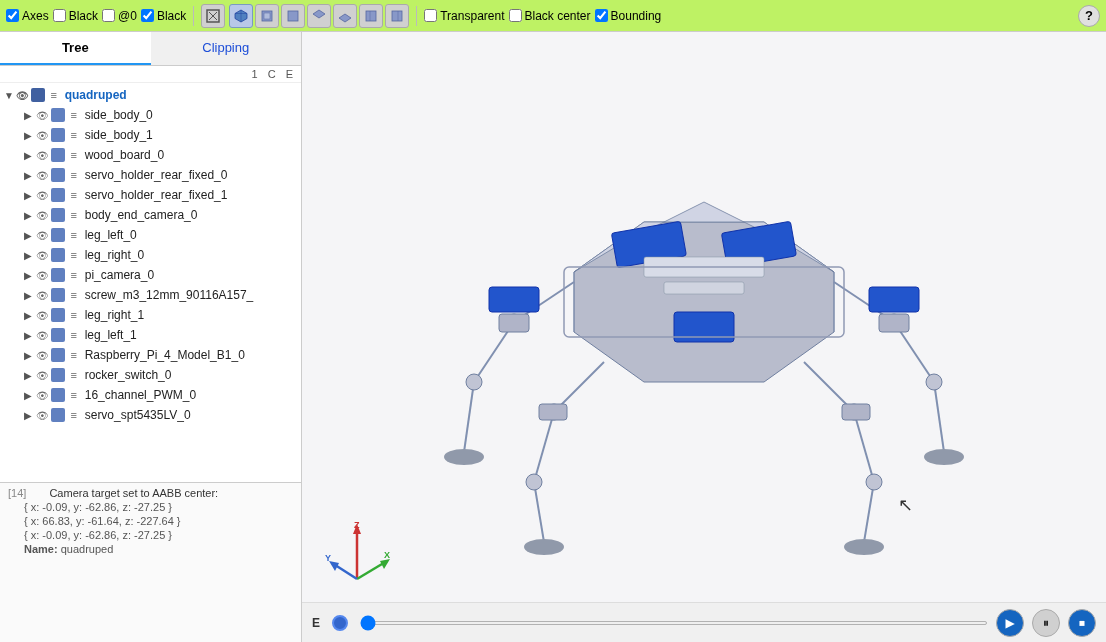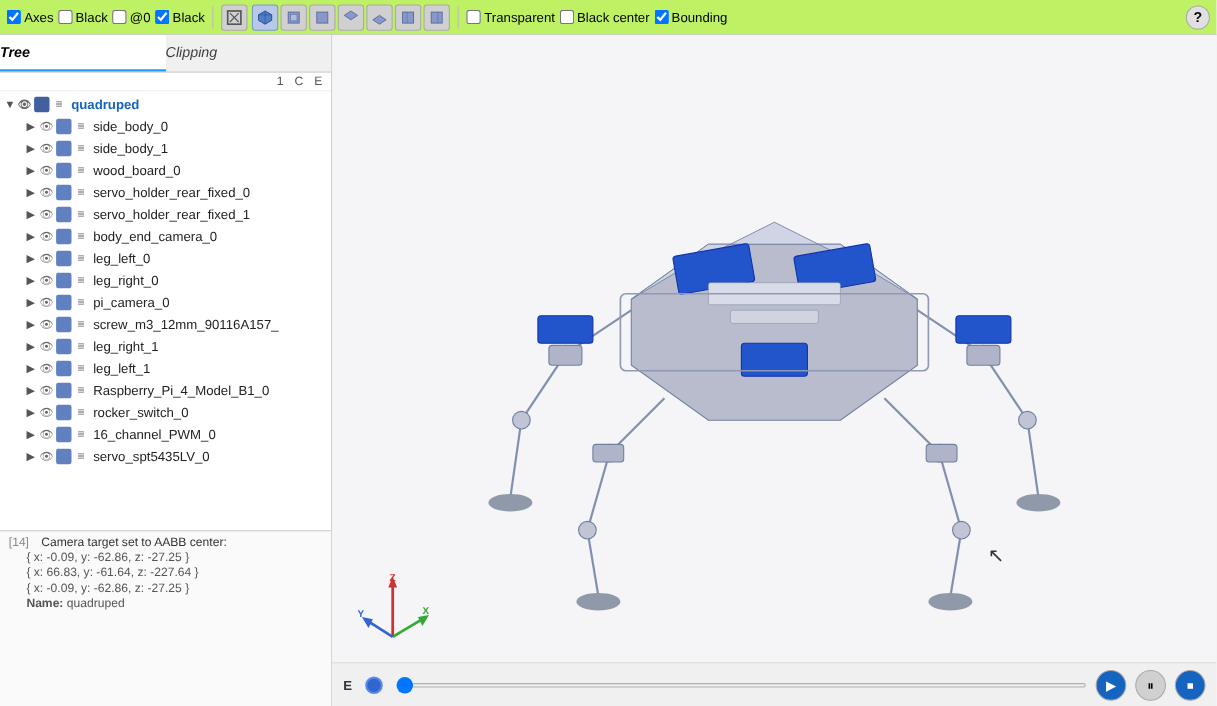--- a/index.html
+++ b/index.html
@@ -37,25 +37,25 @@
     #left-panel {
       width: 302px; min-width: 302px; display: flex; flex-direction: column;
       border-right: 1px solid #ccc; background: #fff;
     }
 
     
     #tabs {
       display: flex; border-bottom: 1px solid #ccc; background: #f0f0f0;
     }
     .tab {
-      flex: 1; padding: 8px 0; font-size: 13px;
-      cursor: pointer; border-bottom: 2px solid transparent; font-style: italic;
+      flex: 1; text-align: center; padding: 8px 0; font-size: 13px;
+      cursor: pointer; border-bottom: 2px solid transparent;
     }
     .tab.active { background: #fff; border-bottom: 2px solid #2196F3; font-weight: bold; }
-    .tab:not(.active) { color: #404040; }
+    .tab:not(.active) { color: #1d4ed8; }
 
     
     #tree-header {
       display: flex; justify-content: flex-end; padding: 2px 8px;
       font-size: 11px; color: #555; gap: 10px; border-bottom: 1px solid #eee;
     }
 
     
     #tree-content {
       flex: 1; overflow-y: auto; overflow-x: hidden;
@@ -81,21 +81,21 @@
     }
     .item-label { font-size: 12px; color: #222; }
     .root-label { font-size: 12px; color: #1565C0; font-weight: bold; }
 
     
     #console {
       height: 160px; border-top: 1px solid #ccc; overflow-y: auto;
       padding: 4px 8px; background: #fafafa; font-size: 11px; color: #333;
     }
     .console-line { margin-bottom: 2px; }
-    .console-num { color: #888; margin-right: 8px; }
+    .console-num { color: #888; margin-right: 20px; }
     .console-indent { padding-left: 16px; color: #555; }
     .console-bold { font-weight: bold; }
 
     
     #viewport {
       flex: 1; background: #f5f5f7; position: relative; overflow: hidden;
     }
 
     
     #robot-area {

